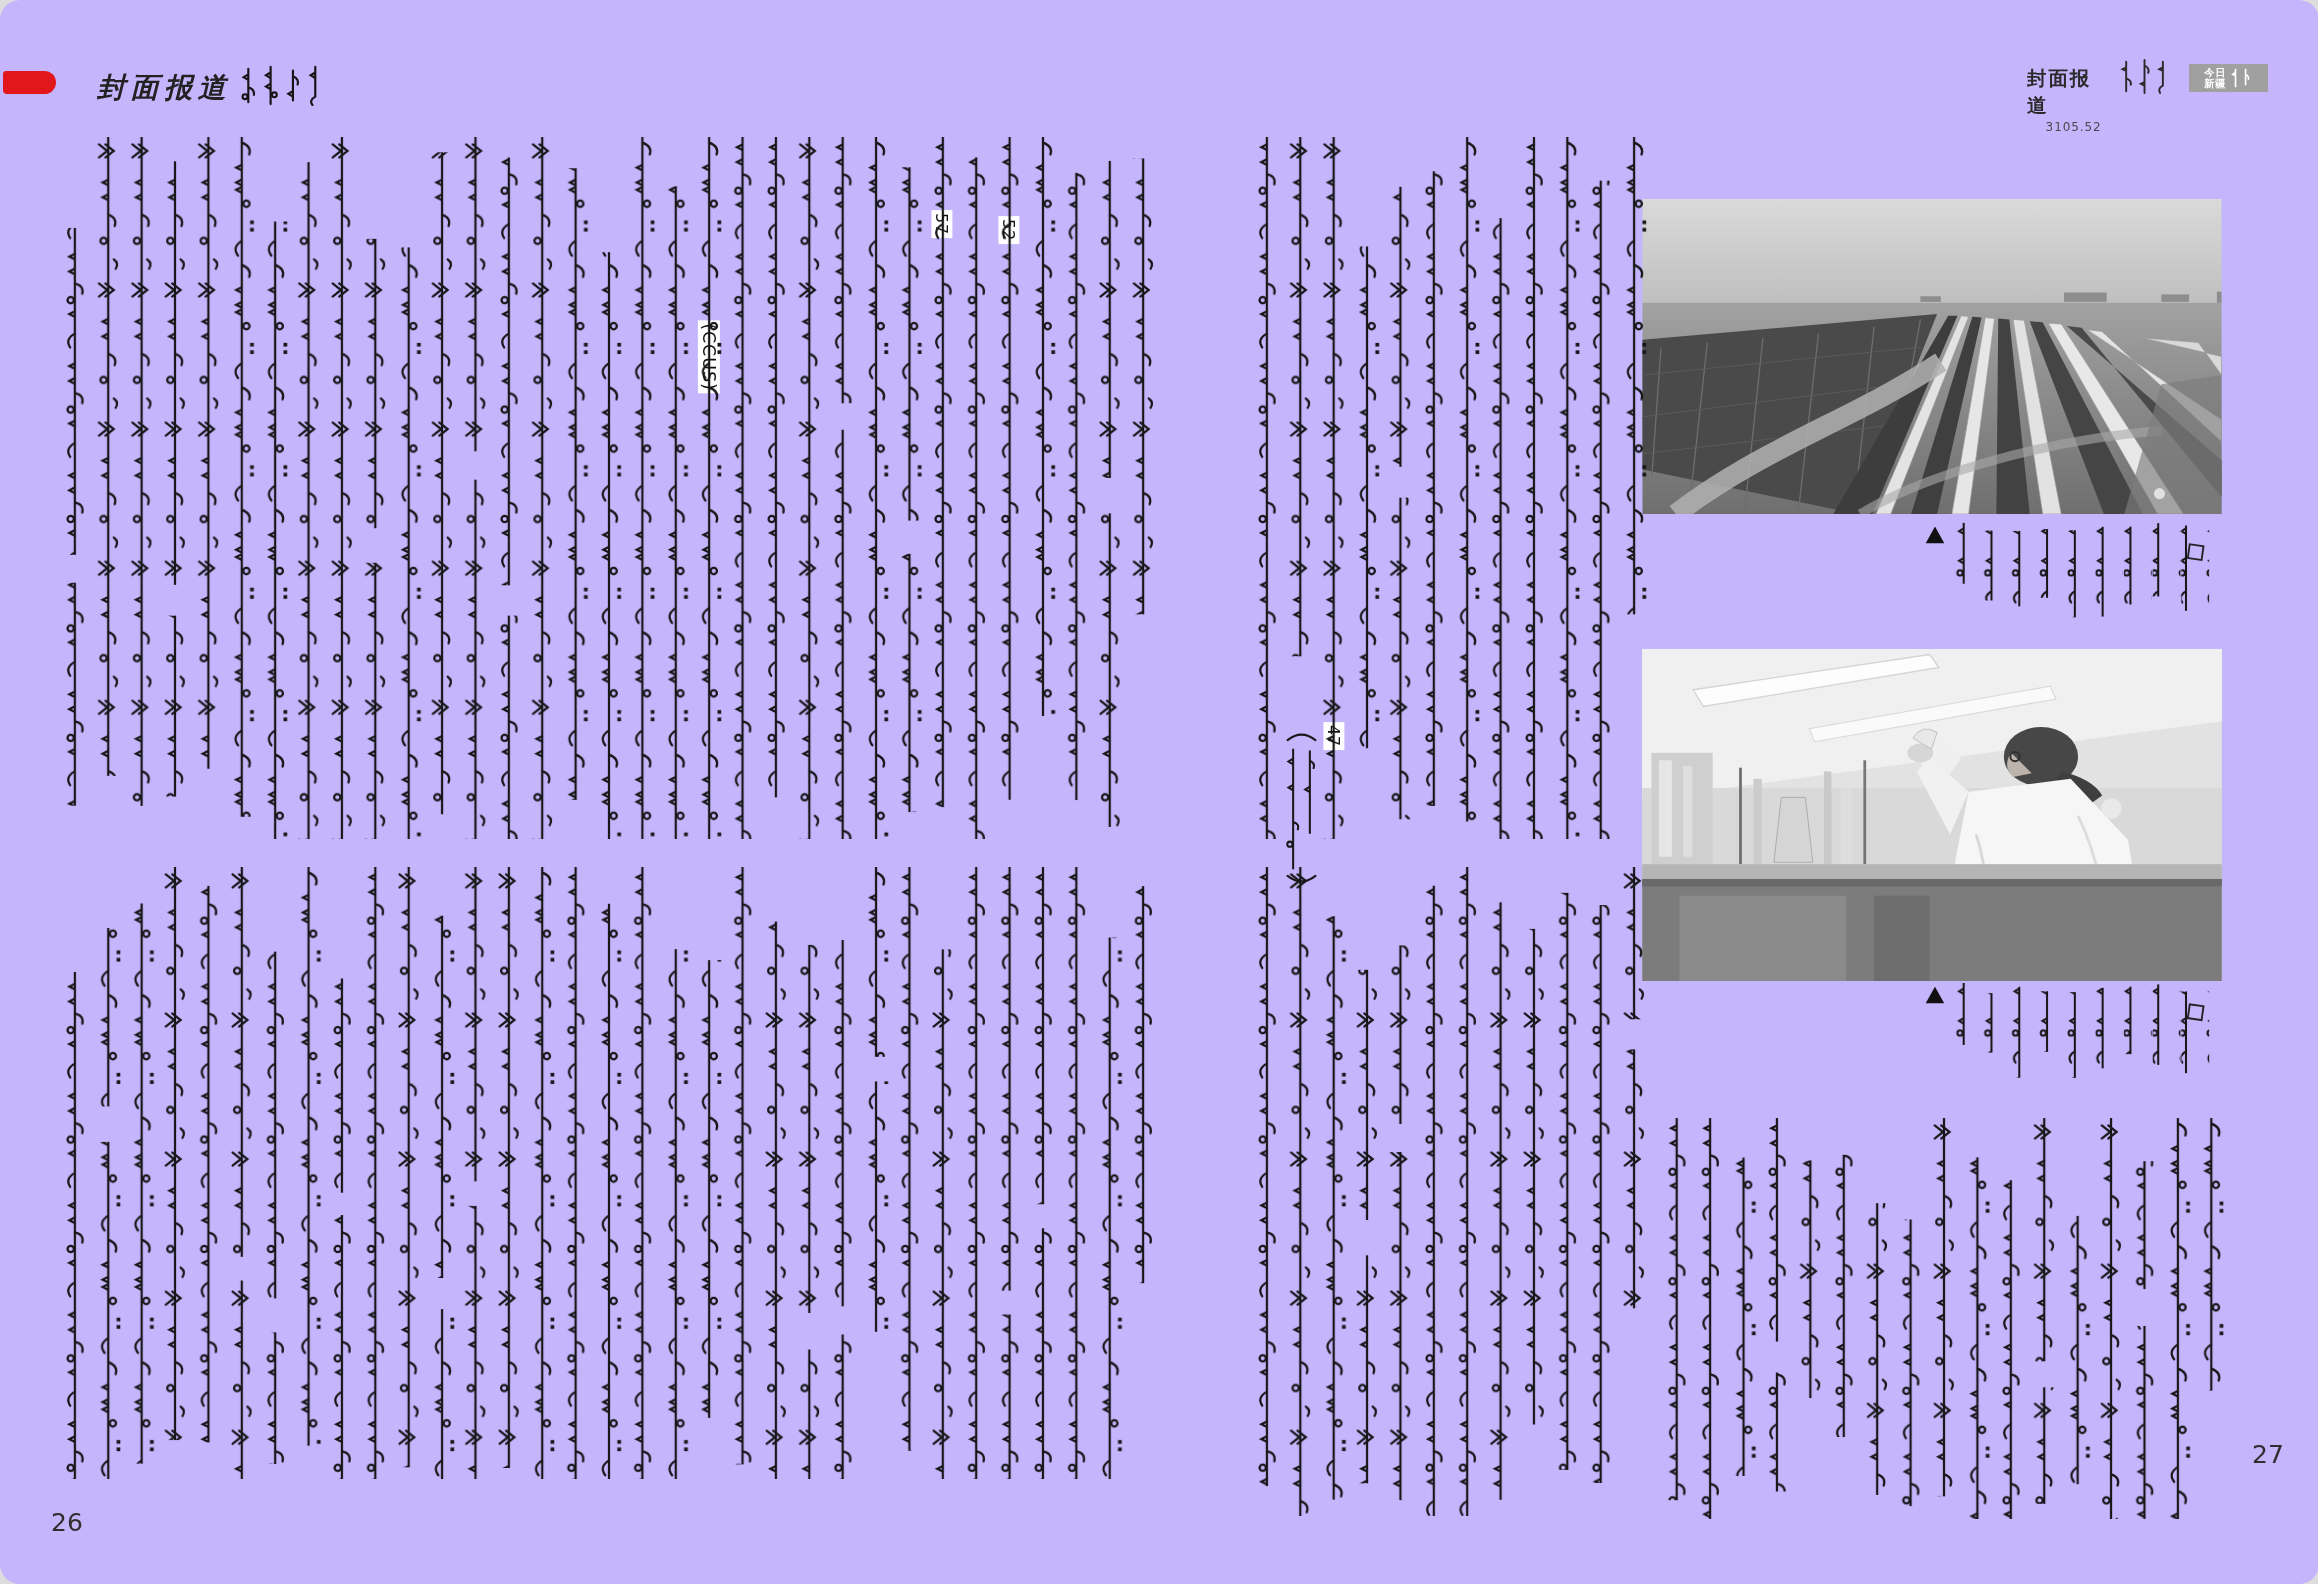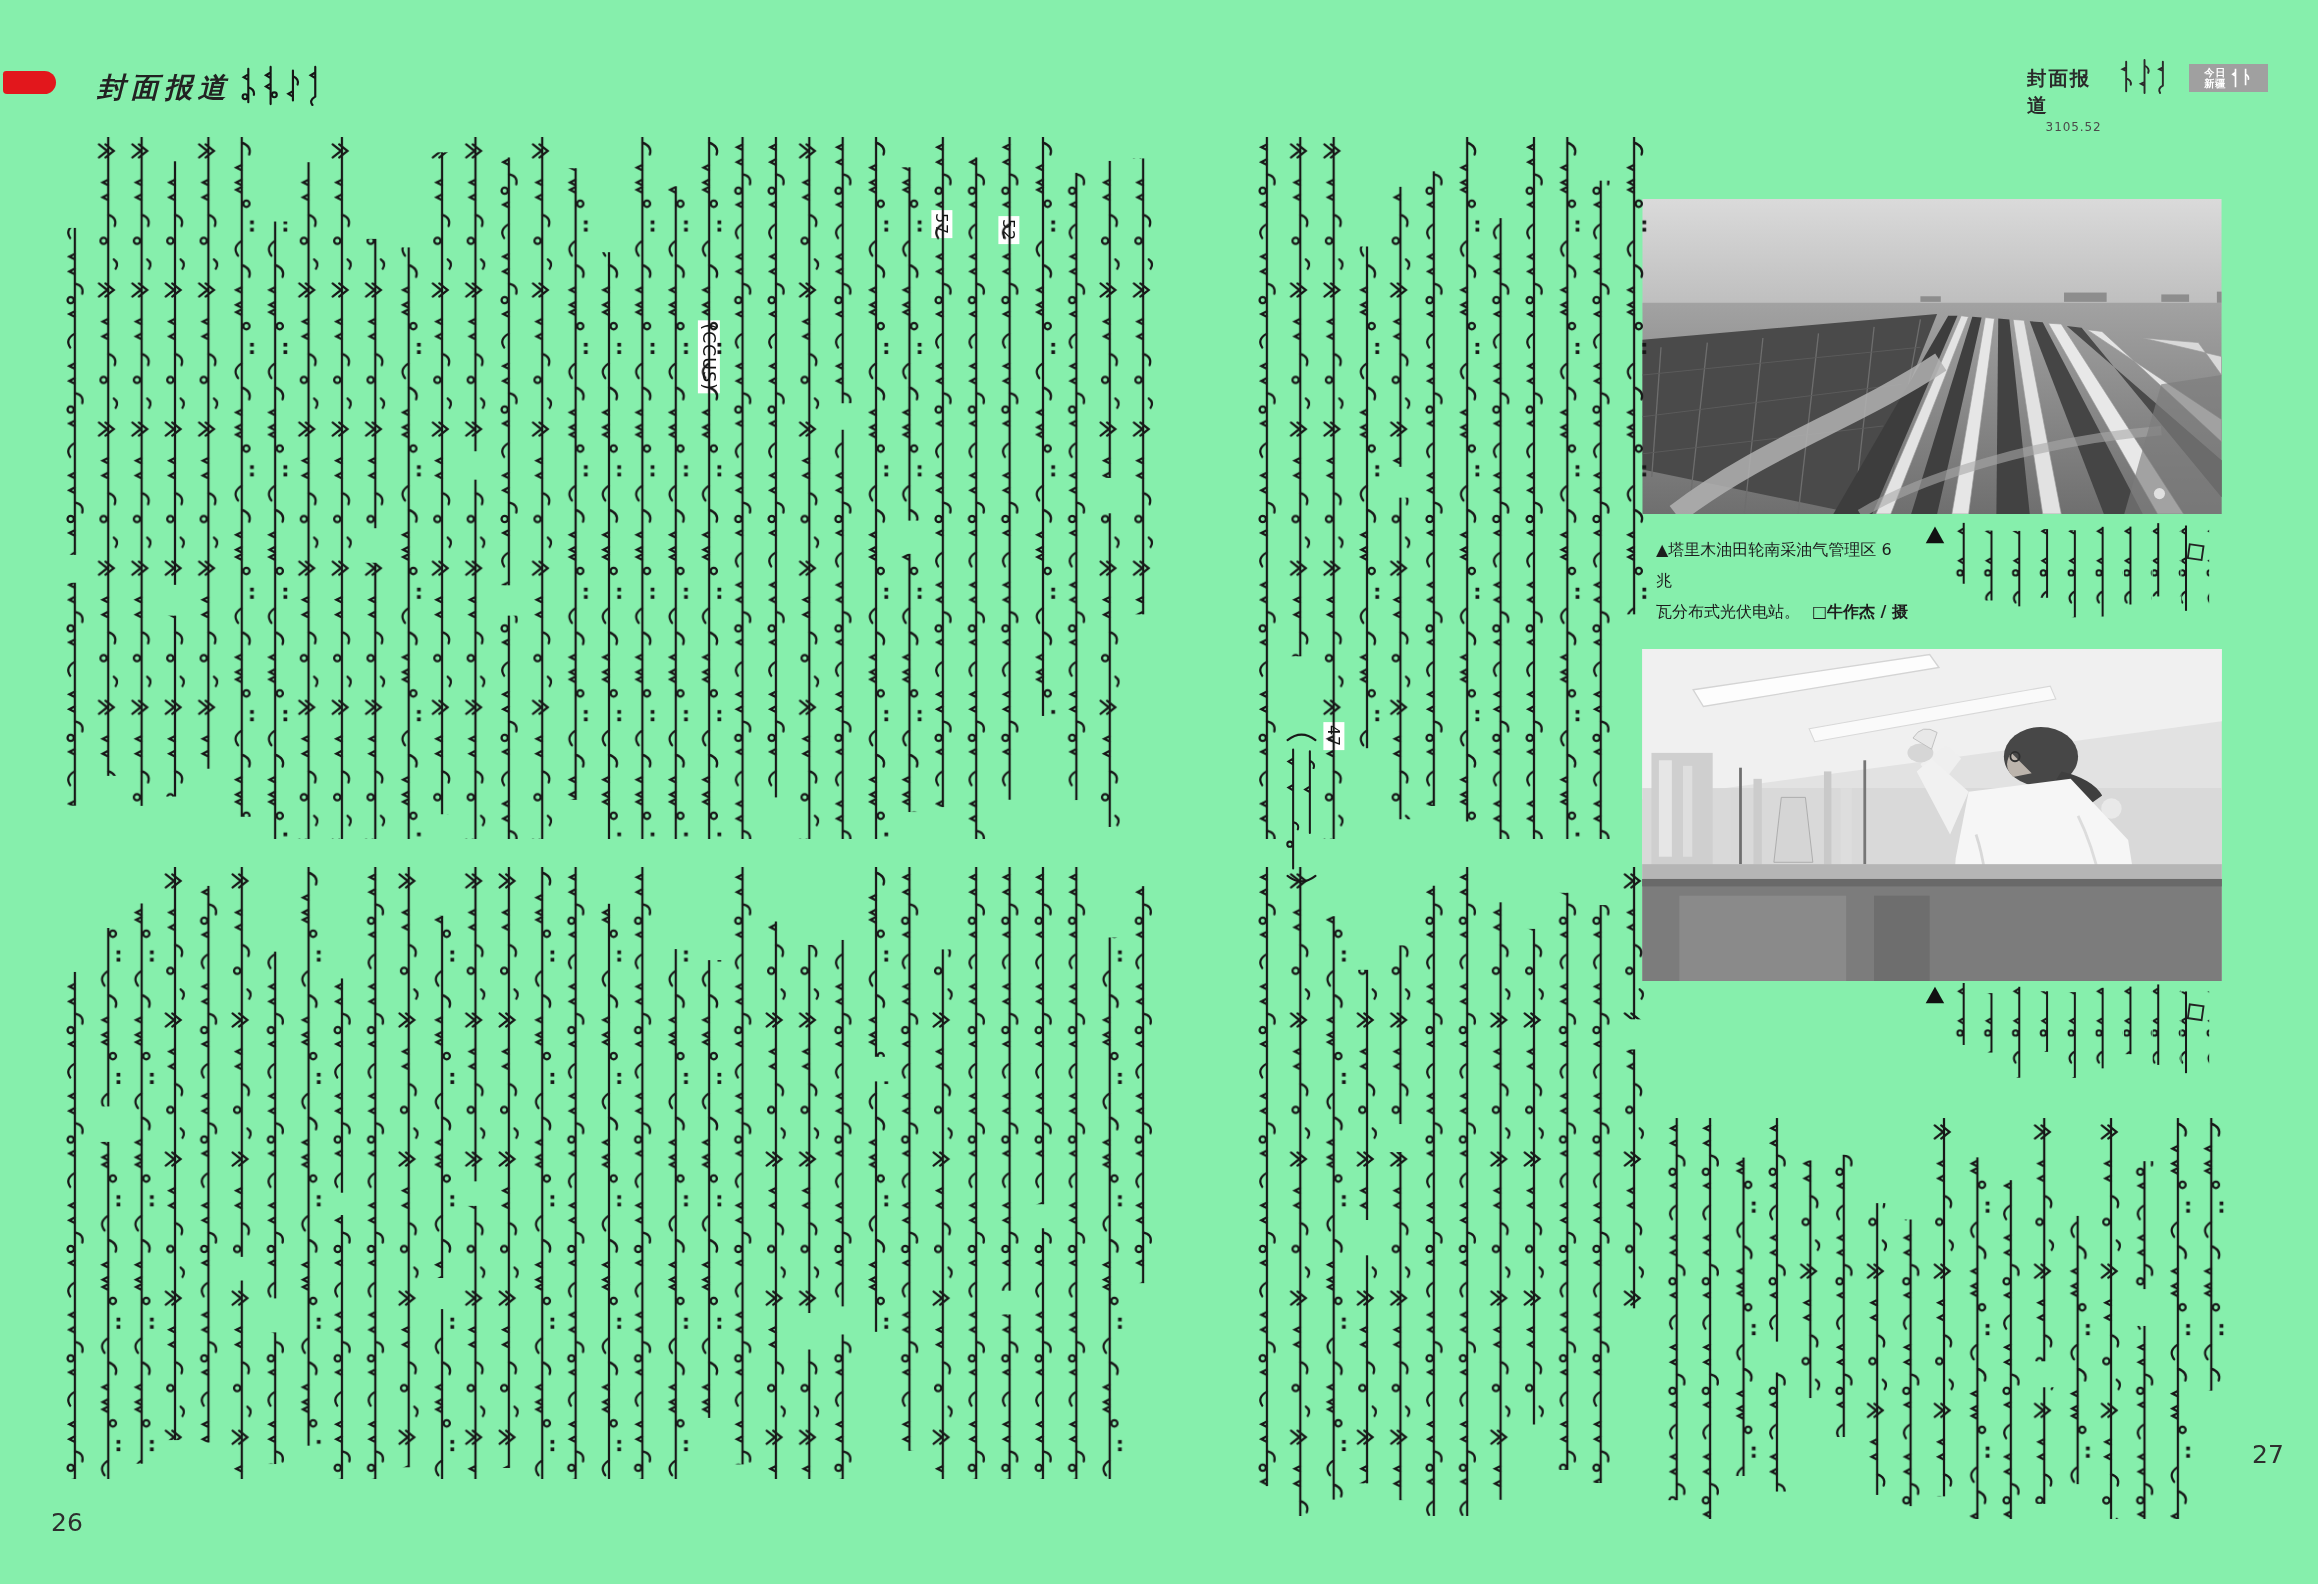--- a/index.html
+++ b/index.html
@@ -1,17 +1,17 @@
 <!DOCTYPE html>
 <html style="font-size:15px"><head>
 <meta charset="utf-8">
 <style>
   html,body{margin:0;padding:0;background:#ddd;}
-  .sheet{position:relative;width:2319px;height:1584px;background:#86efac;overflow:hidden;
-         font-family:"DejaVu Sans",sans-serif;color:#171717;}
+  .sheet{position:relative;width:2319px;height:1584px;background:#c4b5fd;overflow:hidden;
+         font-family:"DejaVu Sans",sans-serif;color:#171717;border-radius:20px;}
   .abs{position:absolute;}
   .mzone{position:absolute;}
   
   .redbar{position:absolute;left:2.8px;top:71px;width:53px;height:23px;background:#e2171c;
           border-radius:3.7px 13px 13px 4.6px;}
   .hl-zh{position:absolute;left:97px;top:69px;font-family:"DejaVu Serif",serif;font-style:italic;
          font-weight:700;font-size:28px;letter-spacing:5.6px;color:#222;}
   .hr-wrap{position:absolute;left:2027px;top:58px;width:241px;}
   .hr-row{display:flex;align-items:flex-start;gap:5.6px;}
   .hr-zh{font-weight:700;font-size:19.5px;letter-spacing:1.9px;color:#2a2a2a;padding-top:7.4px;}
@@ -161,27 +161,20 @@
       <path d="M470 180 q30 60 40 178" stroke="#dcdcdc" stroke-width="3" fill="none"></path>
     </g>
 
     <rect x="0" y="232" width="625" height="16" fill="#b5b5b5"></rect>
     <rect x="0" y="248" width="625" height="110" fill="#7c7c7c"></rect>
     <rect x="0" y="248" width="625" height="8" fill="#696969"></rect>
     <rect x="40" y="266" width="180" height="92" fill="#8a8a8a"></rect>
     <rect x="250" y="266" width="60" height="92" fill="#6e6e6e"></rect>
   </svg>
 
-  <div class="cap" style="left:1656px;top:534px">
-    <div>▲塔里木油田轮南采油气管理区 6 兆</div>
-    <div class="l2">
-      <span>瓦分布式光伏电站。</span>
-      <span class="credit">□牛作杰 / 摄</span>
-    </div>
-  </div>
 
   <svg class="abs" id="capmn1" style="left:1922px;top:521px" width="302" height="113" viewBox="0 0 326 122">
       <defs>
 <pattern id="capmn1A" width="36" height="118" patternUnits="userSpaceOnUse">
  <g stroke="#171717" stroke-width="2.4" fill="none" stroke-linecap="round">
   <path d="M18 0 V118"></path>
   <path d="M18 8 l-6 3 l6 3 M18 24 l-6 3 l6 3 M18 70 l-6 3 l6 3"></path>
   <path d="M18 40 q10 2 8 11"></path>
             <path d="M18 94 q-11 6 -5 15"></path>
   <circle cx="13.5" cy="58" r="3.4"></circle>

